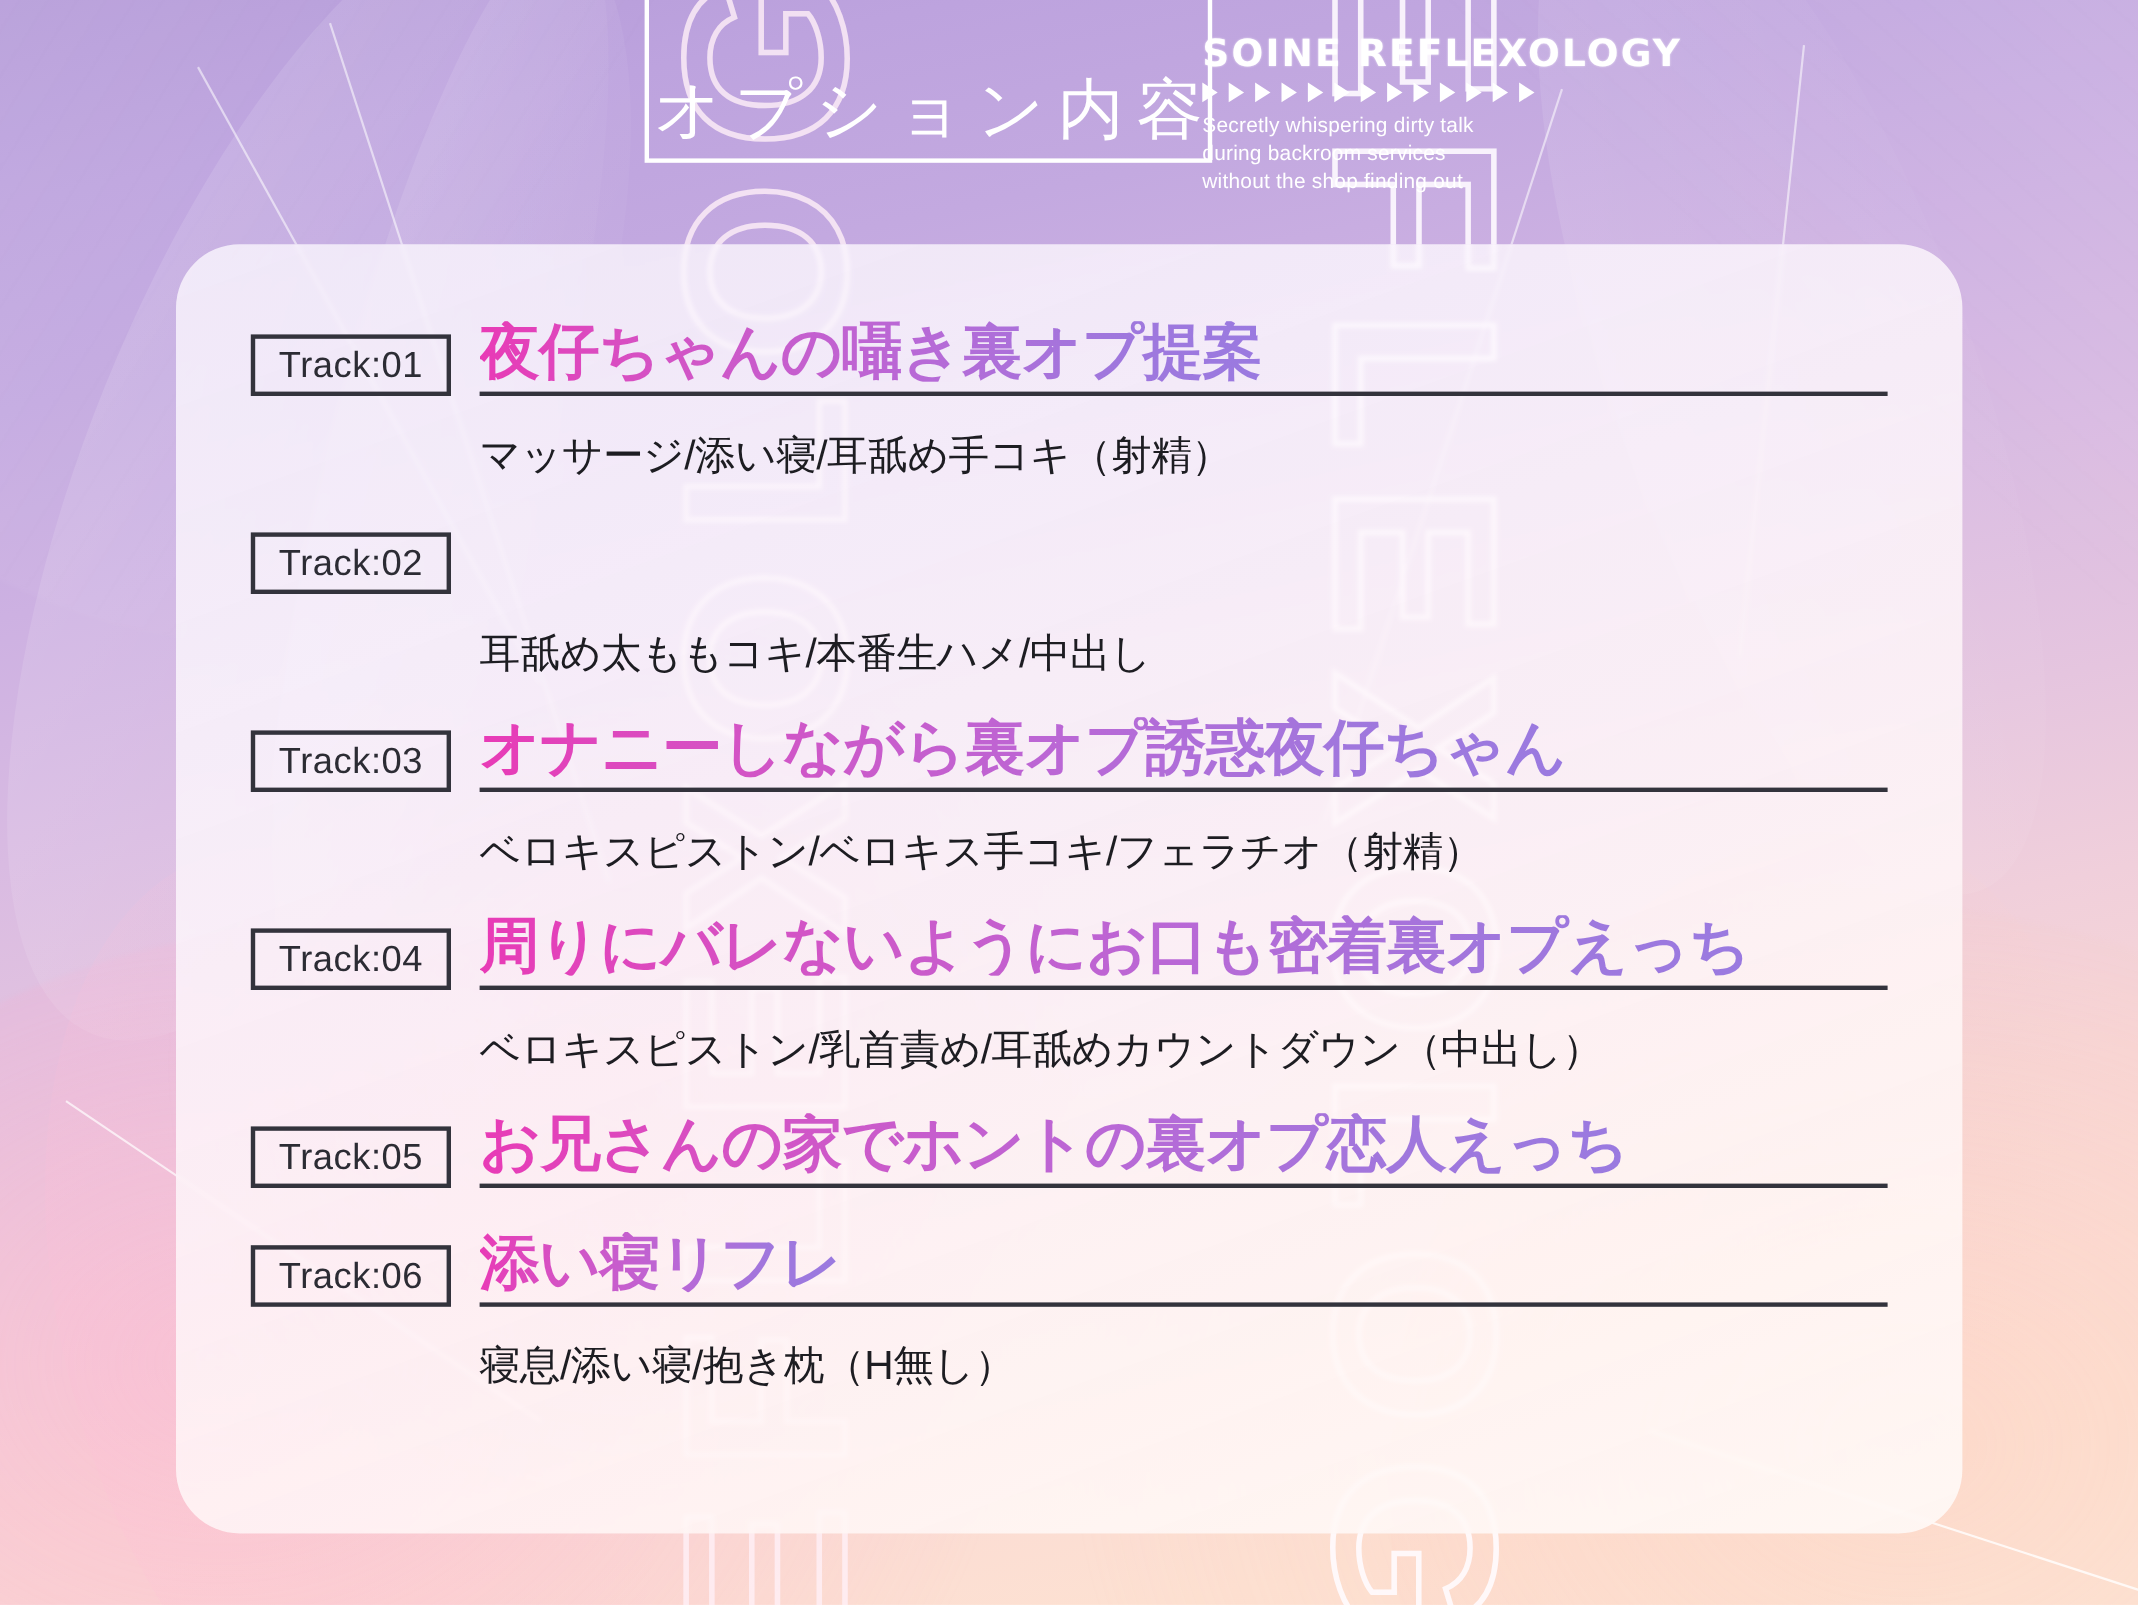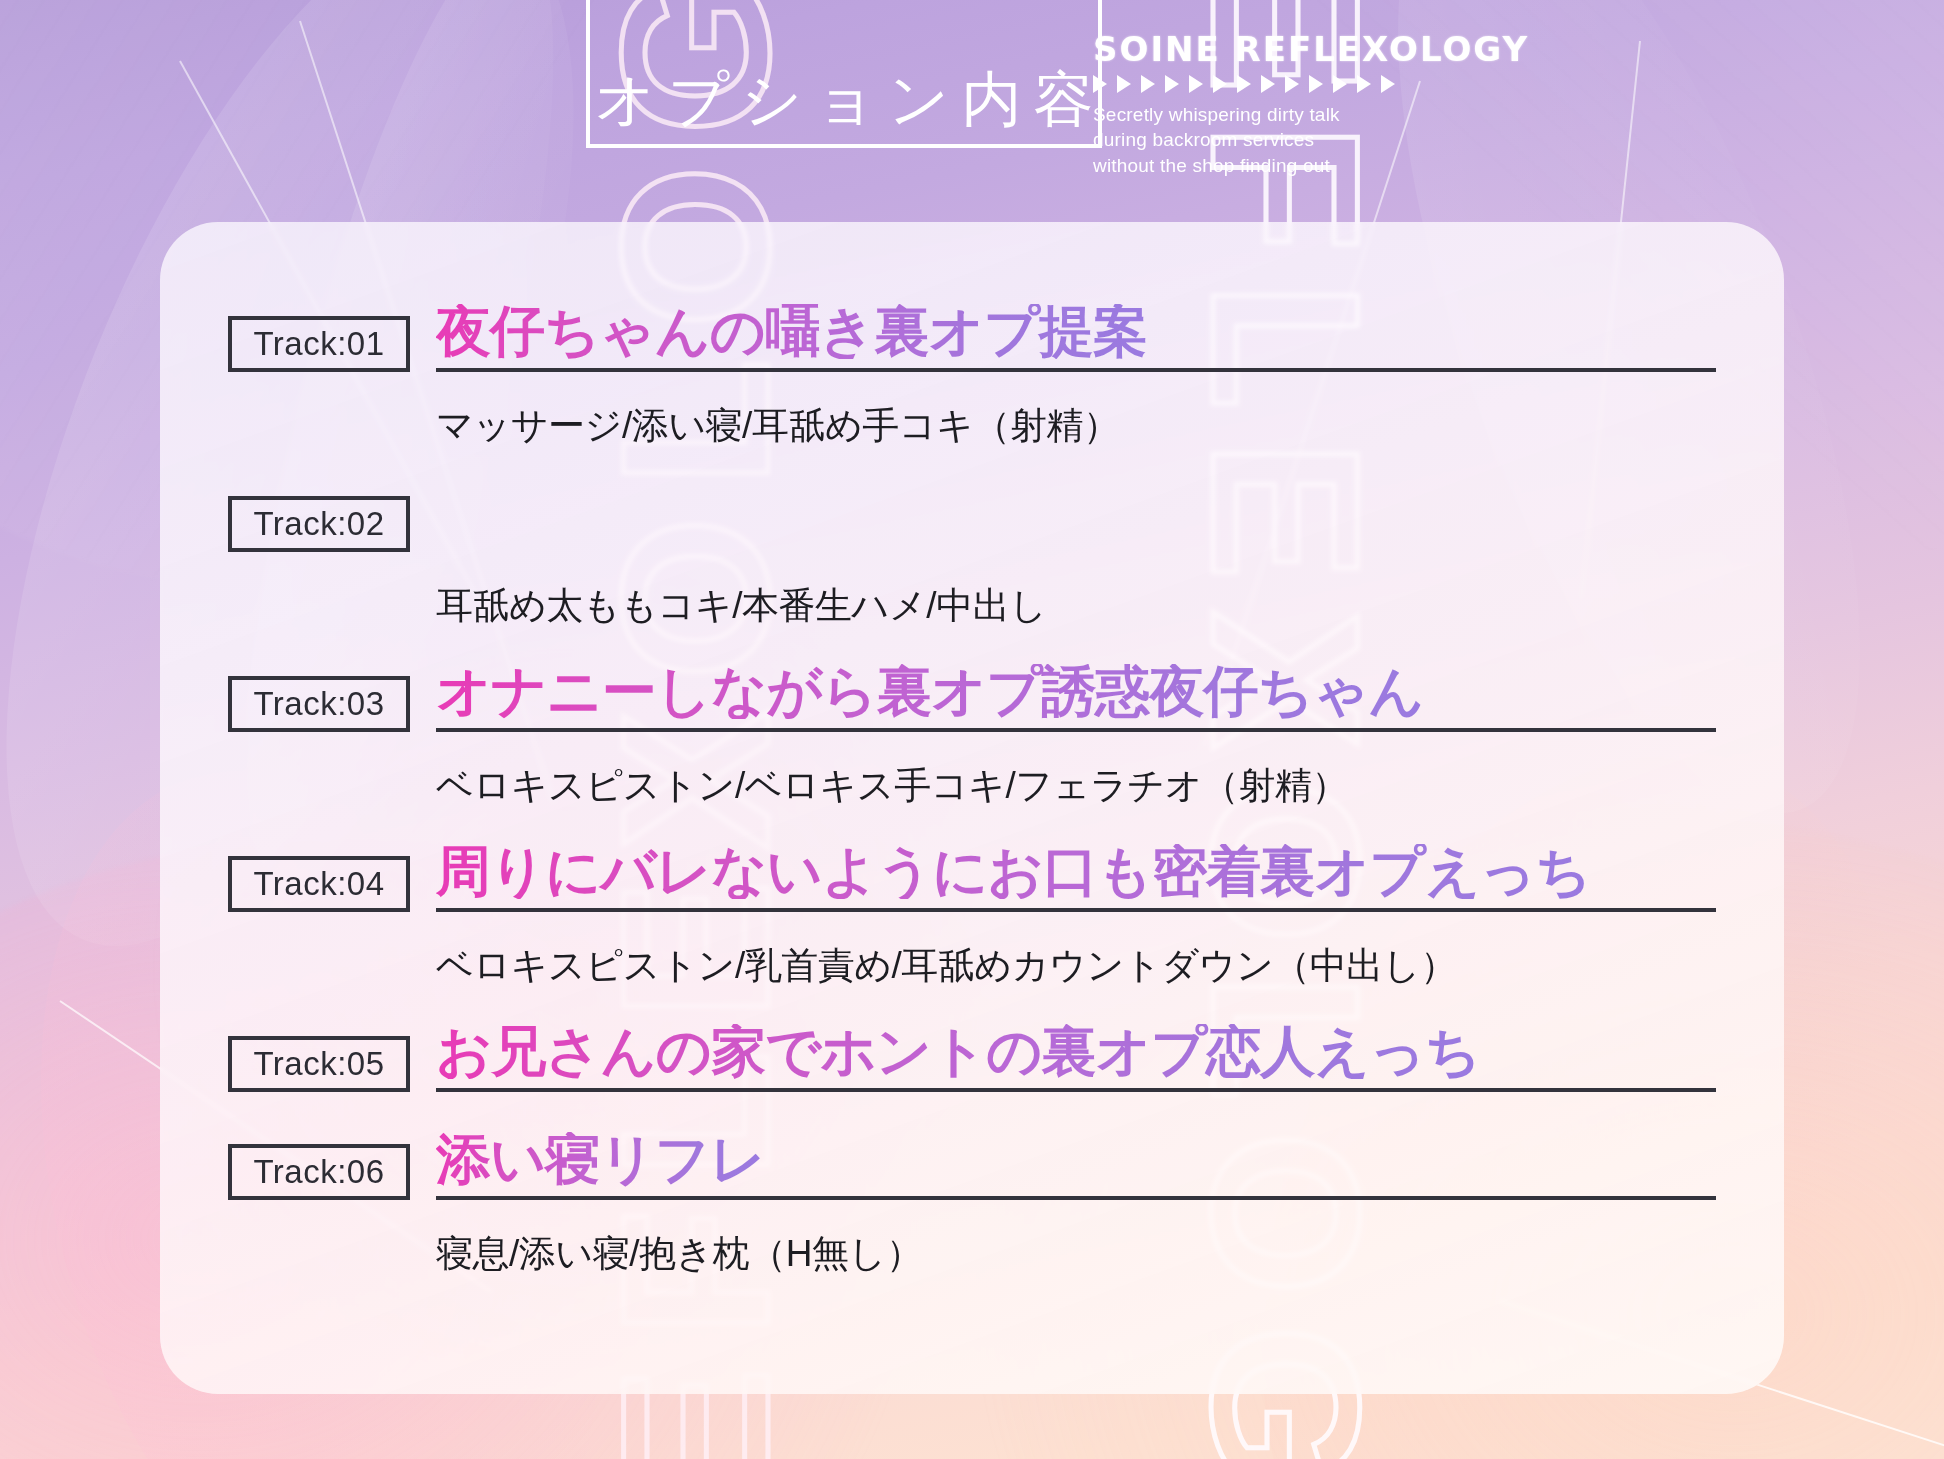--- a/index.html
+++ b/index.html
@@ -173,21 +173,21 @@
     width: 1624px;
     height: 1172px;
     border-radius: 58px;
     background: linear-gradient(160deg,
       rgba(250,246,253,0.80) 0%,
       rgba(252,247,253,0.82) 28%,
       rgba(254,246,249,0.84) 55%,
       rgba(255,247,246,0.86) 78%,
       rgba(255,250,248,0.88) 100%);
     backdrop-filter: blur(2px);
-    padding: 52px 68px 0 68px;
+    padding: 40px 68px 0 68px;
   }
 
   .track-list { position: relative; width: 100%; }
 
   .track {
     position: relative;
     margin-bottom: 10px;
   }
   .track:last-child { margin-bottom: 0; }
 

